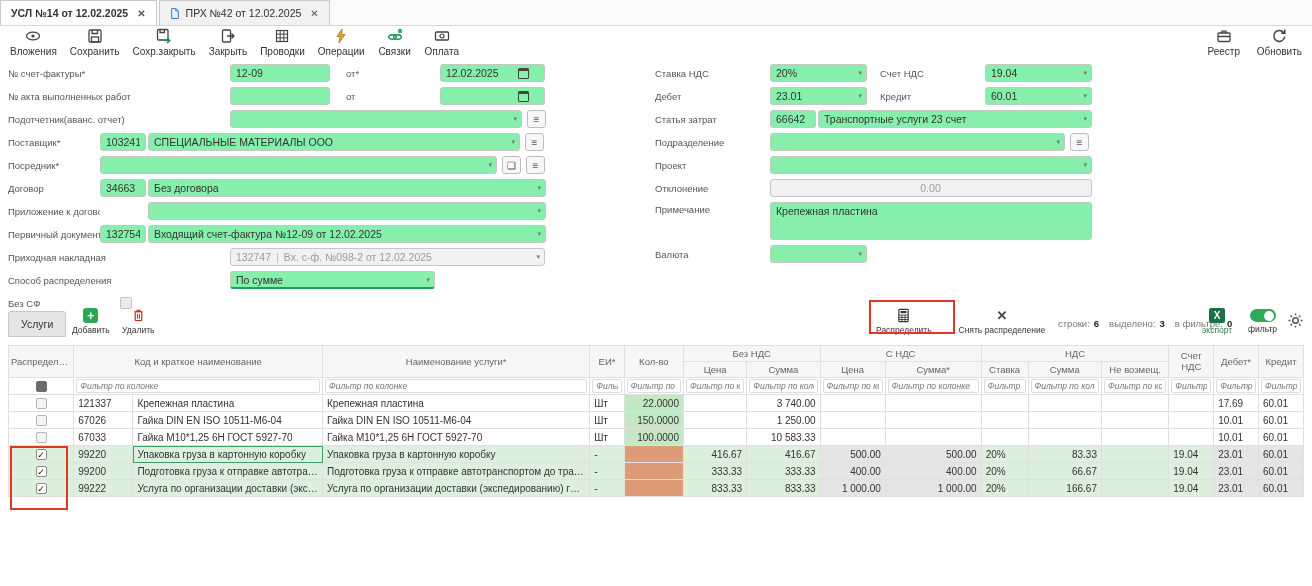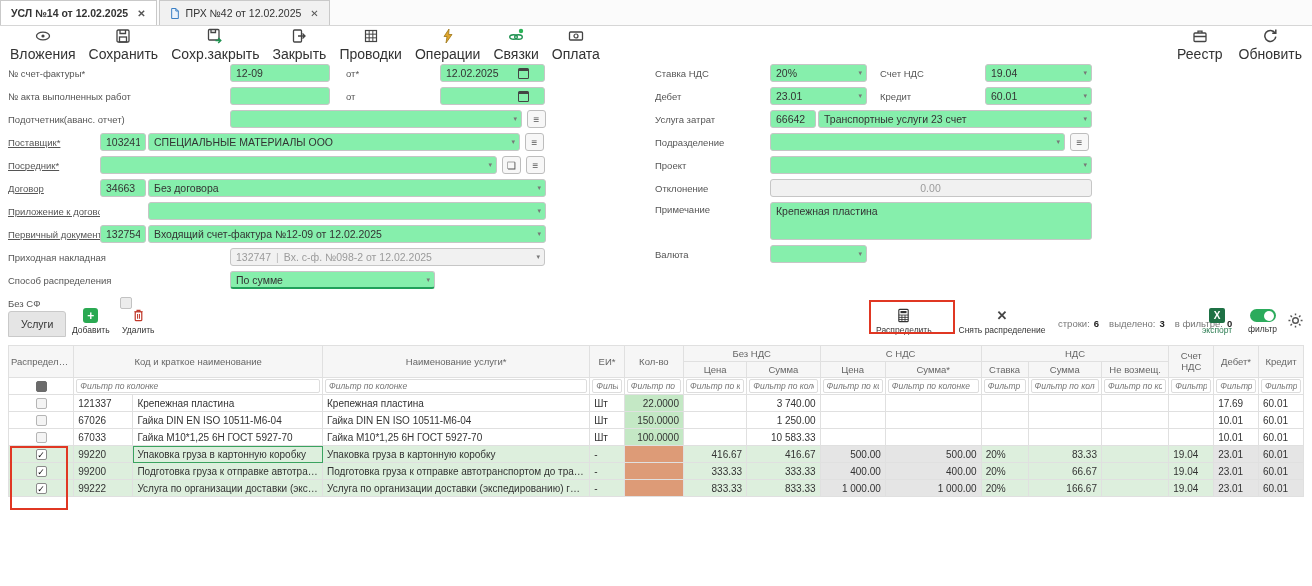--- a/index.html
+++ b/index.html
@@ -12,33 +12,33 @@
   .tab { display:flex; align-items:center; gap:6px; padding:0 10px; font-size:10.5px;
     border:1px solid #c9c9c9; border-bottom:none; cursor:pointer; }
   .tab.active { background:#fff; font-weight:bold; }
   .tab.inactive { background:#f1f1f1; margin-left:2px; }
   .tab-close { font-size:10px; color:#555; margin-left:3px; }
 
   
   #toolbar { position:absolute; top:28px; left:10px; right:10px; height:34px;
     display:flex; align-items:flex-start; }
   .tb-item { display:flex; flex-direction:column; align-items:center; gap:2px;
-    margin-right:13px; font-size:14px; color:#333; cursor:pointer; min-width:34px; }
+    margin-right:13px; font-size:10px; color:#333; cursor:pointer; min-width:34px; }
   .tb-item svg { display:block; }
   #toolbar .right { margin-left:auto; display:flex; }
   #toolbar .right .tb-item { margin-right:0; margin-left:16px; }
 
   
   .f-col { position:absolute; top:64px; }
   #form-left  { left:8px;  width:575px; }
   #form-right { left:655px; width:450px; }
   .f-row { display:flex; align-items:center; height:18px; margin-bottom:5px; }
   .f-row.tall { height:38px; align-items:flex-start; }
   .lbl { font-size:9.5px; color:#555; white-space:nowrap; overflow:hidden; }
-  .w222 { width:222px; } .w92 { width:92px;text-decoration:underline; } .w112 { width:112px; } .w115 { width:115px; }
+  .w222 { width:222px; } .w92 { width:92px; } .w112 { width:112px; } .w115 { width:115px; }
   .lbl2 { margin-left:13px; width:105px; font-size:9.5px; color:#555; }
   .from-lbl { margin-left:16px; width:94px; }
 
   .inp, .sel, .txa { height:18px; border:1px solid #c6c6c6; border-radius:3px; background:#86efac;
     font-family:"Liberation Sans",sans-serif; font-size:10.5px; color:#333; padding:0 5px; }
   input.inp { outline:none; }
   .sel { display:flex; align-items:center; position:relative; padding-right:15px; cursor:pointer;
     overflow:hidden; white-space:nowrap; }
   .sel .arr { position:absolute; right:4px; top:50%; transform:translateY(-50%);
     font-size:7px; color:#777; }
@@ -311,21 +311,21 @@
       <span>23.01</span>
         <span class="arr">▾</span>
     </div>
     <div class="lbl2">Кредит</div>
     <div class="sel" style="width:107px">
       <span>60.01</span>
         <span class="arr">▾</span>
     </div>
   </div>
   <div class="f-row">
-    <div class="lbl w115">Услуга затрат</div>
+    <div class="lbl w115">Статья затрат</div>
     <input class="inp" style="width: 46px;" value="66642">
     <div class="sel" style="width:274px; margin-left:2px">
       <span>Транспортные услуги 23 счет</span>
         <span class="arr">▾</span>
     </div>
   </div>
   <div class="f-row">
     <div class="lbl w115">Подразделение</div>
     <div class="sel" style="width:295px">
       <span></span>

